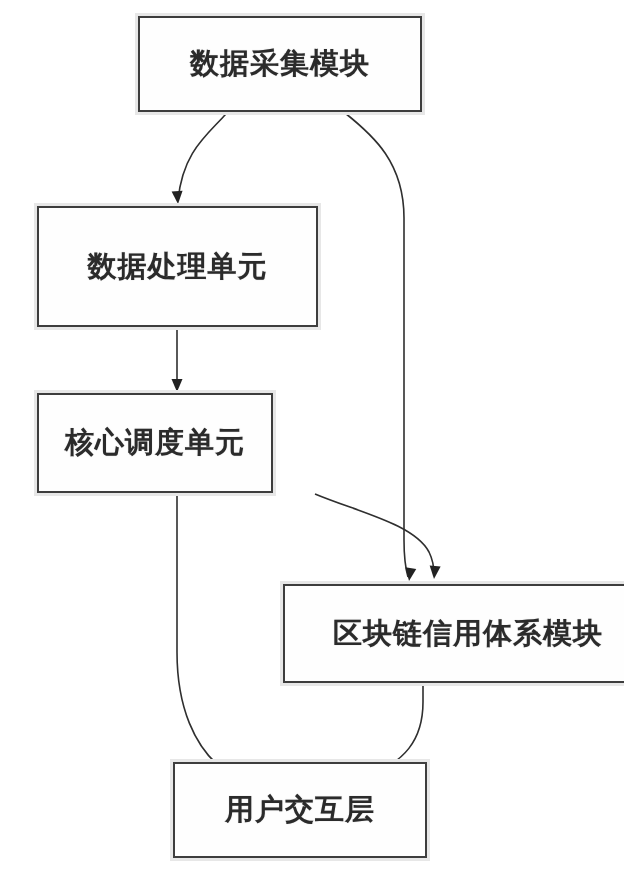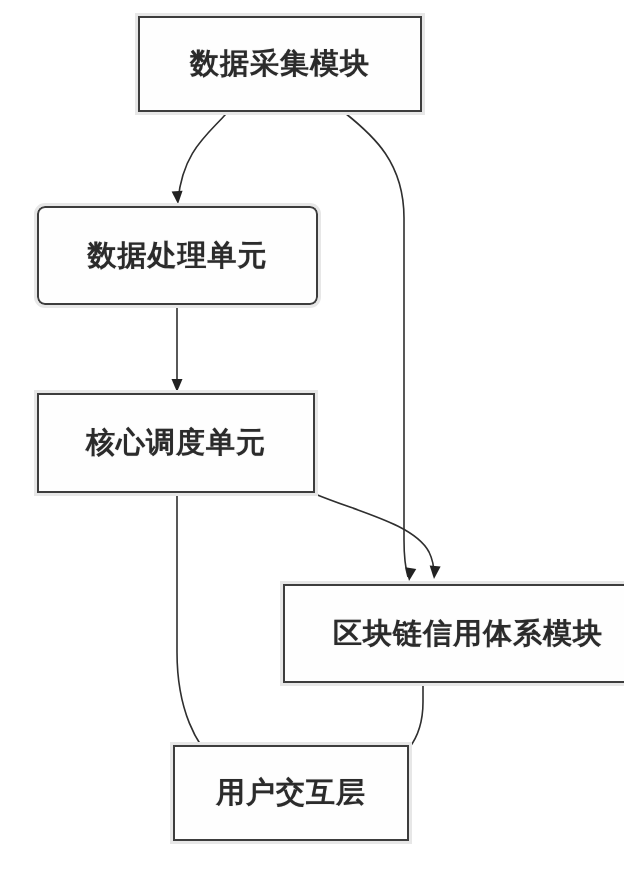--- a/index.html
+++ b/index.html
@@ -29,24 +29,24 @@
   }
   .node-label {
     font-size: 29px;
     font-weight: 700;
     letter-spacing: 1px;
     color: #2b2b2b;
     white-space: nowrap;
     text-shadow: 0 0 1px rgba(60,60,60,0.35);
   }
   #node-data-collection  { left: 138px; top: 16px;  width: 284px; height: 96px; }
-  #node-data-processing  { left: 37px;  top: 206px; width: 281px; height: 99px; border-radius: 8px; }
-  #node-core-scheduling  { left: 37px;  top: 393px; width: 278px; height: 100px; }
+  #node-data-processing  { left: 37px;  top: 206px; width: 281px; height: 121px; }
+  #node-core-scheduling  { left: 37px;  top: 393px; width: 236px; height: 100px; }
   #node-blockchain-credit{ left: 238px; top: 584px; width: 370px; height: 99px; margin-left: 45px; }
-  #node-user-interaction { left: 173px; top: 745px; width: 236px; height: 96px; }
+  #node-user-interaction { left: 173px; top: 762px; width: 254px; height: 96px; }
   .edge-path {
     fill: none;
     stroke: #2f2f2f;
     stroke-width: 1.6px;
   }
   .arrow-head {
     fill: #222222;
     stroke: none;
   }
 </style>

